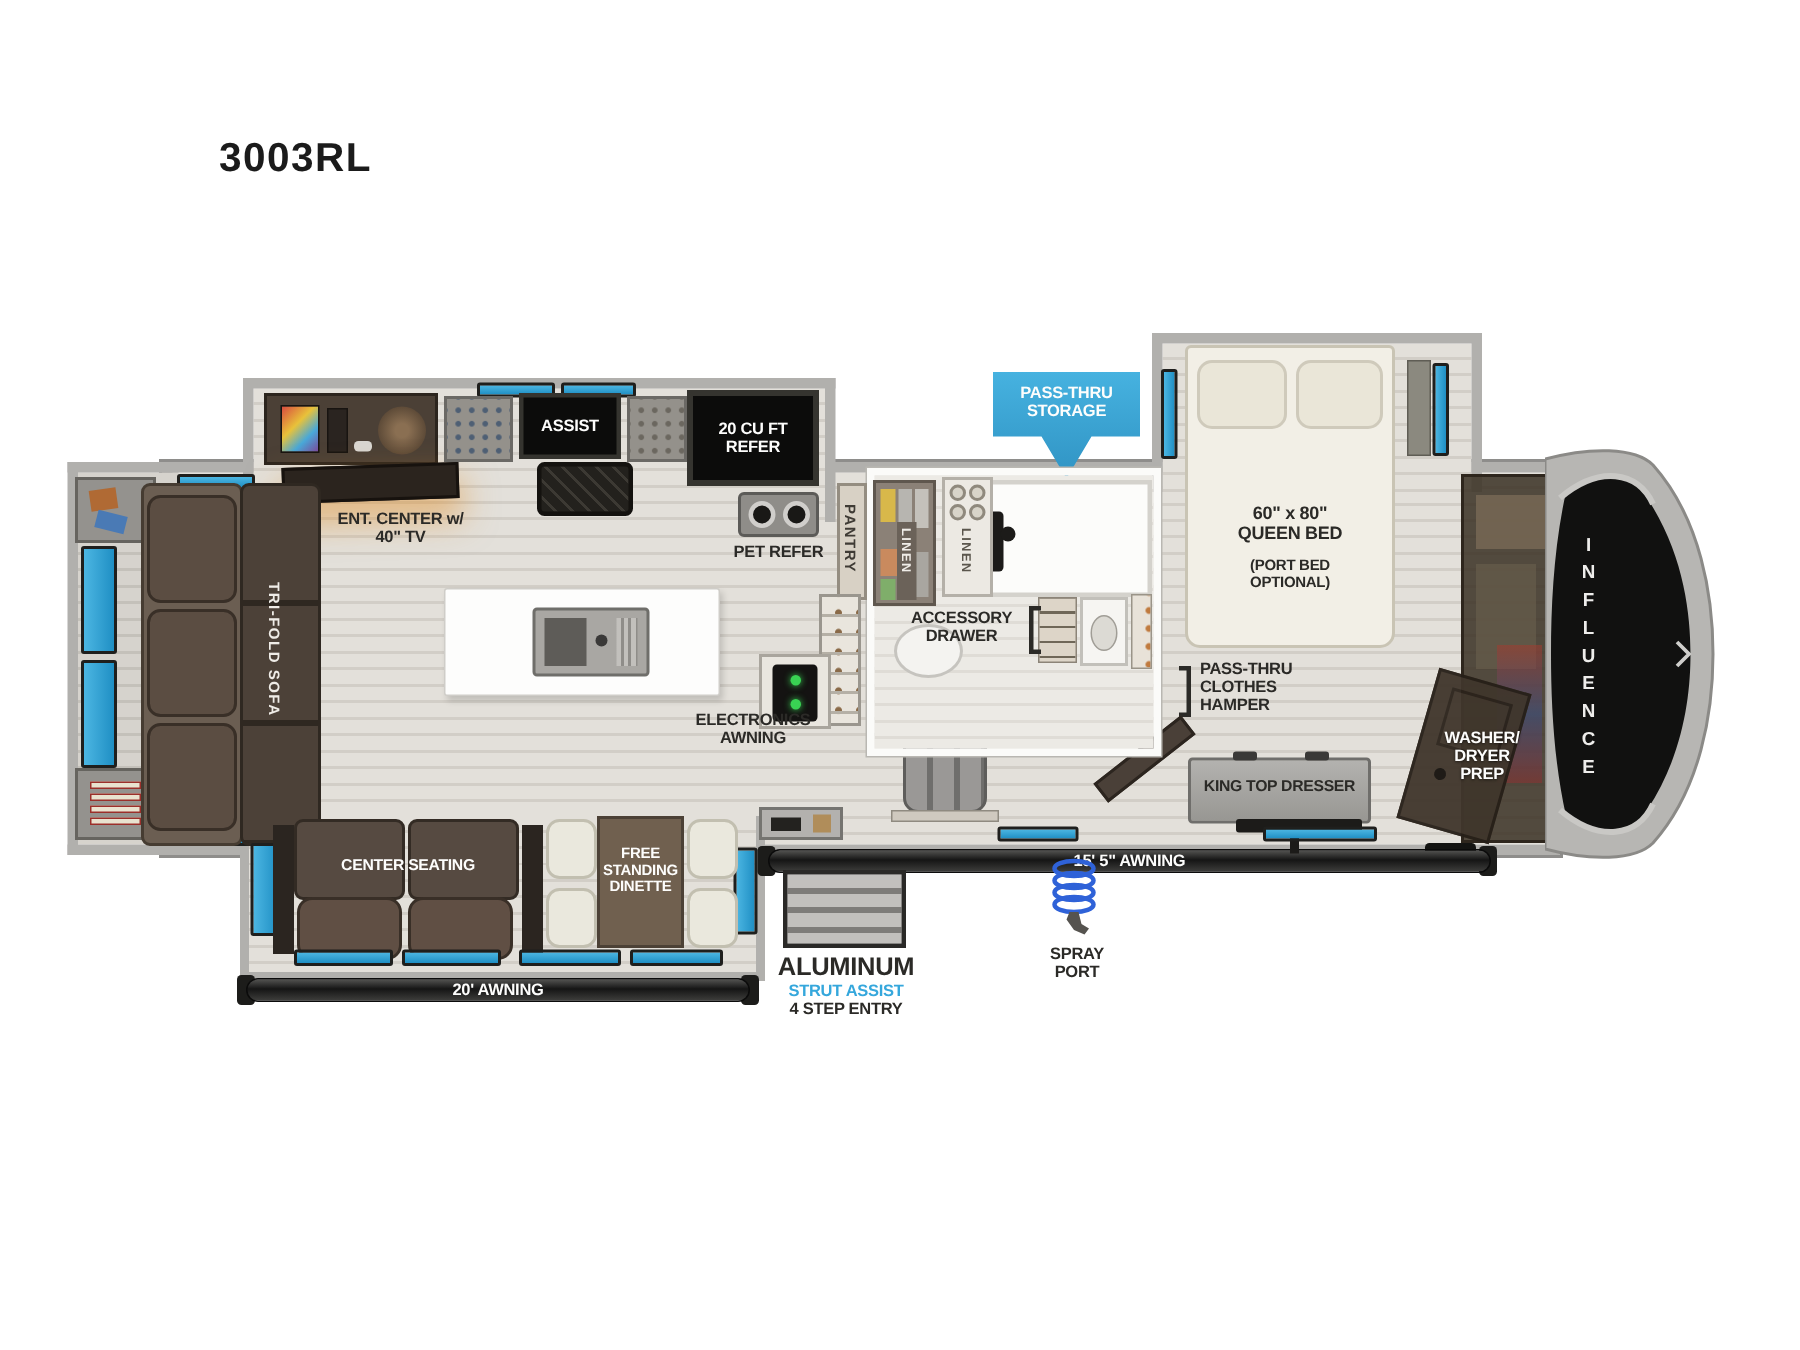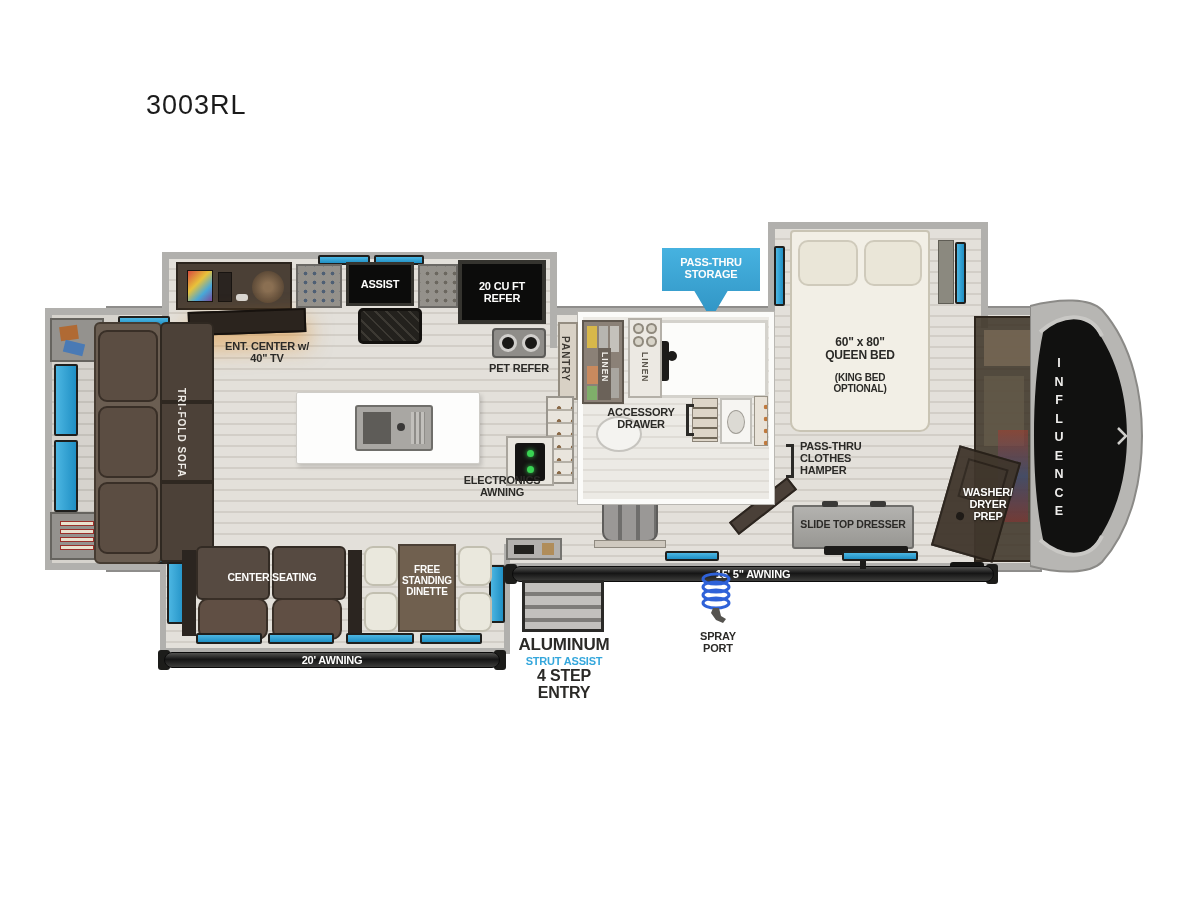--- a/index.html
+++ b/index.html
@@ -16,21 +16,21 @@
   .seat{position:absolute;background:#5b4d42;border:2px solid #392f27;border-radius:9px}
   .chair{position:absolute;background:#eae8dd;border:2px solid #c2bfb0;border-radius:9px}
   .dotgrid{background-color:#94918b;background-image:radial-gradient(circle,#4e5f74 1.6px,transparent 2.2px);background-size:9px 9px;background-position:3px 3px;border:2px solid #6b6965}
   .blackbox{position:absolute;background:#0c0c0b;border:3px solid #35342f;display:flex;align-items:center;justify-content:center}
   .bracketR{position:absolute;width:8px;height:32px;border-left:3px solid #2b2a27;border-top:3px solid #2b2a27;border-bottom:3px solid #2b2a27}
   .bracketL{position:absolute;width:8px;height:34px;border-right:3px solid #2b2a27;border-top:3px solid #2b2a27;border-bottom:3px solid #2b2a27}
 </style>
 </head>
 <body>
 
-<div class="abs" style="left:146px;top:90px;font-size:27px;font-weight:400;color:#1b1b1b;letter-spacing:1px">3003RL</div>
+<div class="abs" style="left:146px;top:90px;font-size:27px;font-weight:700;color:#1b1b1b;letter-spacing:1px">3003RL</div>
 
 <div class="wall" style="left:108px;top:308px;width:932px;height:262px;box-shadow:0 0 0 2px #8e8d8b"></div>
 
 <div class="wall" style="left:45px;top:308px;width:74px;height:262px;border-right:none;background:repeating-linear-gradient(180deg,#d6d3cd 0 9px,#c4c1ba 9px 11px)"></div>
 
 <div class="wall" style="left:162px;top:252px;width:395px;height:96px;border-bottom:none"></div>
 
 <div class="wall" style="left:768px;top:222px;width:220px;height:106px;border-bottom:none"></div>
 
 <div class="wall" style="left:160px;top:544px;width:350px;height:110px;border-top:none;border-width:6px"></div>
@@ -102,32 +102,32 @@
 
 <div class="winv" style="left:774px;top:246px;width:11px;height:60px"></div>
 <div class="abs" style="left:938px;top:240px;width:16px;height:64px;background:#8b897f;border:1px solid #5f5d55"></div>
 <div class="winv" style="left:955px;top:242px;width:11px;height:62px"></div>
 
 <div class="abs" style="left:790px;top:230px;width:140px;height:202px;background:#f2efe6;border:2px solid #c9c4b4;border-radius:4px 4px 10px 10px"></div>
 <div class="abs" style="left:798px;top:240px;width:60px;height:46px;background:#eae6d8;border:2px solid #cfcabb;border-radius:10px"></div>
 <div class="abs" style="left:864px;top:240px;width:58px;height:46px;background:#eae6d8;border:2px solid #cfcabb;border-radius:10px"></div>
 <div class="lbl" style="left:796px;top:336px;width:128px;font-size:12px">60" x 80"
 QUEEN BED</div>
-<div class="lbl" style="left:800px;top:372px;width:120px;font-size:10px">(KING BED
+<div class="lbl" style="left:800px;top:372px;width:120px;font-size:10px">(PORT BED
 OPTIONAL)</div>
 
 <div class="bracketL" style="left:786px;top:444px"></div>
 <div class="lbl" style="left:800px;top:440px;width:86px;text-align:left;font-size:11px">PASS-THRU
 CLOTHES
 HAMPER</div>
 
 <div class="abs" style="left:792px;top:505px;width:122px;height:44px;background:linear-gradient(180deg,#b3b2af,#989793);border:2px solid #6f6e6b;border-radius:3px">
   <div class="abs" style="left:28px;top:-6px;width:16px;height:6px;background:#3a3937;border-radius:2px"></div>
   <div class="abs" style="left:76px;top:-6px;width:16px;height:6px;background:#3a3937;border-radius:2px"></div>
-  <div class="lbl" style="left:2px;top:12px;width:114px;font-size:10.5px">SLIDE TOP DRESSER</div>
+  <div class="lbl" style="left:2px;top:12px;width:114px;font-size:10.5px">KING TOP DRESSER</div>
 </div>
 <div class="abs" style="left:824px;top:546px;width:84px;height:9px;background:#1c1b19;border-radius:2px"></div>
 <div class="abs" style="left:860px;top:553px;width:6px;height:16px;background:#1c1b19"></div>
 
 <div class="win" style="left:665px;top:551px;width:54px;height:10px"></div>
 <div class="win" style="left:842px;top:551px;width:76px;height:10px"></div>
 
 <div class="abs" style="left:944px;top:452px;width:64px;height:104px;background:#40362c;border:2px solid #261f18;transform:rotate(16deg);opacity:.95">
   <div class="abs" style="left:10px;top:8px;width:42px;height:40px;border:2px solid #2b231b"></div>
   <div class="abs" style="left:14px;top:62px;width:8px;height:8px;border-radius:50%;background:#15110d"></div>
@@ -249,21 +249,21 @@
 
 <div class="abs" style="left:506px;top:538px;width:56px;height:22px;background:#b3b1ae;border:2px solid #757470">
   <div class="abs" style="left:6px;top:5px;width:20px;height:9px;background:#23221f"></div>
   <div class="abs" style="left:34px;top:3px;width:12px;height:12px;background:#b08d5a"></div>
 </div>
 
 <div class="abs" style="left:522px;top:580px;width:82px;height:52px;background:repeating-linear-gradient(180deg,#c2c0bd 0 9px,#7e7c79 9px 13px);border:3px solid #2a2927"></div>
 <div class="abs" style="left:512px;top:636px;width:104px;text-align:center">
   <div class="lbl" style="position:static;font-size:17px">ALUMINUM</div>
   <div class="lbl" style="position:static;font-size:11px;color:#35a7dc">STRUT ASSIST</div>
-  <div class="lbl" style="position:static;font-size:16px">4 STEP ENTRY</div>
+  <div class="lbl" style="position:static;font-size:11px">4 STEP ENTRY</div>
 </div>
 
 <svg class="abs" style="left:698px;top:572px" width="36" height="54" viewBox="0 0 36 54">
   <g fill="none" stroke="#2f62d8" stroke-width="3">
     <ellipse cx="18" cy="7" rx="13" ry="5"></ellipse>
     <ellipse cx="18" cy="15" rx="13" ry="5"></ellipse>
     <ellipse cx="18" cy="23" rx="13" ry="5"></ellipse>
     <ellipse cx="18" cy="31" rx="13" ry="5"></ellipse>
   </g>
   <path d="M15,36 L21,36 L23,44 L28,47 L25,51 L18,48 L13,41 Z" fill="#55534f"></path>

